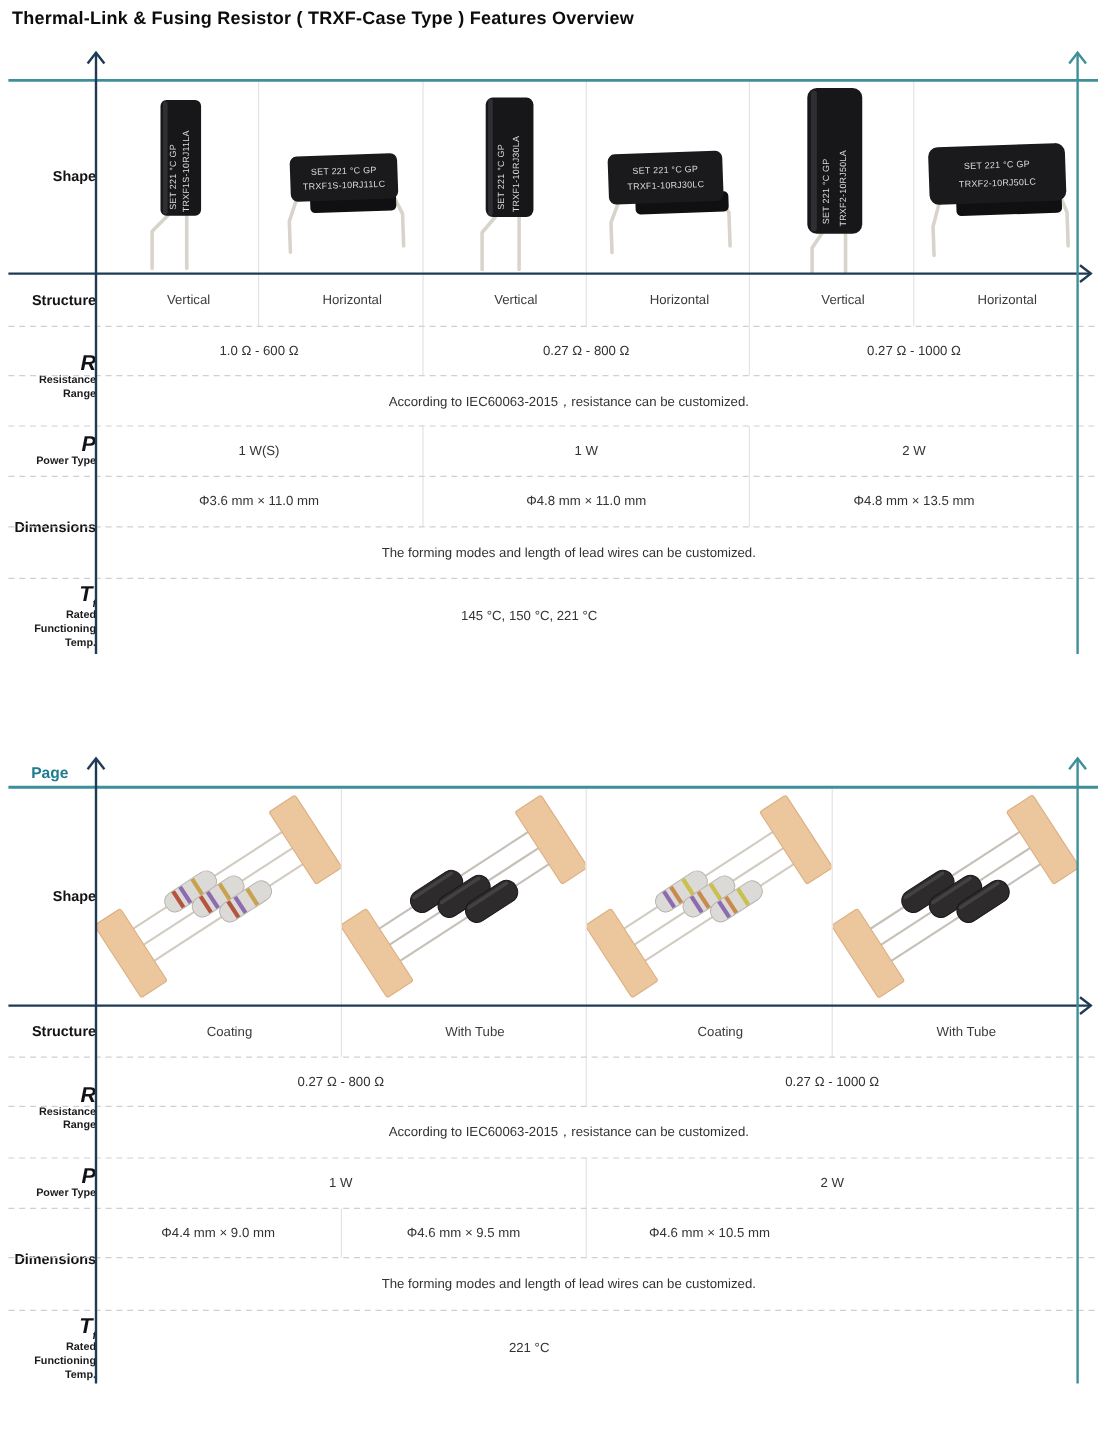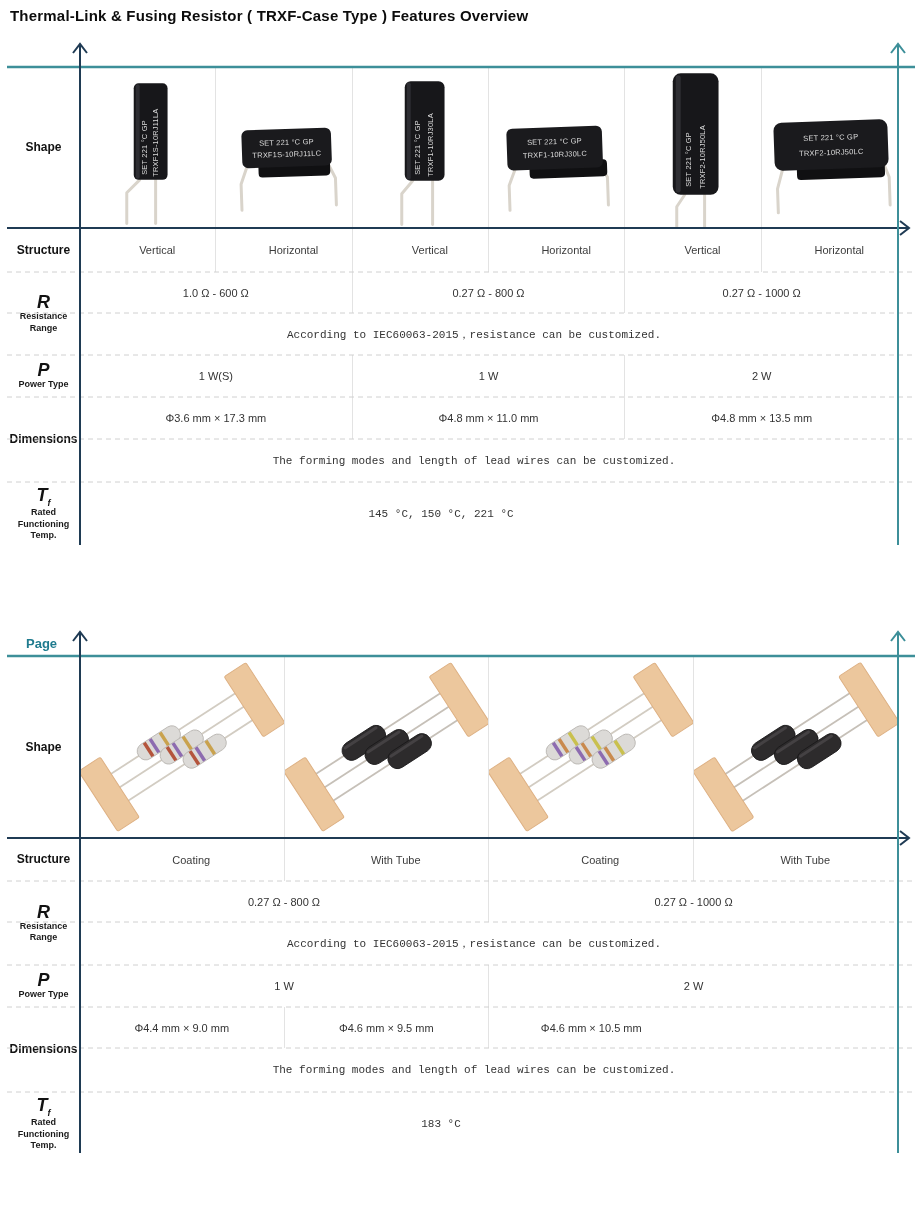--- a/index.html
+++ b/index.html
@@ -16,28 +16,28 @@
   .grid { position:absolute; left:7px; width:891px; display:grid; }
   .case-grid  { top:67px;  grid-template-columns:73px repeat(6,1fr); grid-template-rows:161px 44px 41px 42px 42px 42px 43px 63px; }
   .axial-grid { top:656px; grid-template-columns:73px repeat(4,1fr); grid-template-rows:182px 43px 41px 43px 42px 41px 44px 63px; }
 
   .cell { display:flex; align-items:center; justify-content:center; font-size:11px; color:#333; text-align:center; }
   .br { border-right:1px solid #e3e3e3; }
   .shape { padding:0; overflow:hidden; }
   .shape svg { display:block; width:100%; height:100%; }
   .structure-val { color:#3c3c3c;margin-left:19px; }
 
-  .label { flex-direction:column; line-height:1.2; }
+  .label { flex-direction:column; line-height:1.2;align-items:flex-end; }
   .label-main { font-size:12px; font-weight:bold; color:#121212; }
   .sym { font-size:18px; font-weight:bold; font-style:italic; color:#121212; line-height:1; }
   .sym .sub { font-size:9px; font-style:italic; font-weight:bold; vertical-align:sub; }
   .sublabel { font-size:9px; font-weight:bold; color:#1a1a1a; line-height:1.25; }
 
   .span2 { grid-column:span 2; }
-  .full  { grid-column:2 / -1;font-family:Liberation Mono, monospace; }
+  .full  { grid-column:2 / -1; }
   .rspan2{ grid-row:span 2; }
   .note  { padding-right:30px; }
   .tempv { padding-right:96px; }
 
   .axes { position:absolute; left:0; top:0; width:921px; height:1206px; pointer-events:none; z-index:5; }
   .axes .teal { stroke:var(--axis-teal,#3d8f99); }
   .axes .navy { stroke:var(--axis-navy,#1f3b54); }
   .axes .dash { stroke:#d0d0d0; stroke-width:1; stroke-dasharray:5 4; }
 
   .mark { fill:#dcdcdc; font-size:7.5px; letter-spacing:.2px; font-family:"Liberation Sans","DejaVu Sans",sans-serif; }
@@ -152,21 +152,21 @@
       <span class="sym">P</span>
       <span class="sublabel">Power Type</span>
     </div>
     <div class="cell span2 br">1 W(S)</div>
     <div class="cell span2 br">1 W</div>
     <div class="cell span2">2 W</div>
 
     <div class="cell label rspan2">
       <span class="label-main">Dimensions</span>
     </div>
-    <div class="cell span2 br">Φ3.6 mm × 17.3 mm</div>
+    <div class="cell span2 br">Φ3.6 mm × 11.0 mm</div>
     <div class="cell span2 br">Φ4.8 mm × 11.0 mm</div>
     <div class="cell span2">Φ4.8 mm × 13.5 mm</div>
     <div class="cell full note">The forming modes and length of lead wires can be customized.</div>
 
     <div class="cell label">
       <span class="sym"><span>T</span><span class="sub">f</span></span>
       <span class="sublabel">Rated</span>
       <span class="sublabel">Functioning</span>
       <span class="sublabel">Temp.</span>
     </div>
@@ -318,21 +318,21 @@
     <div class="cell br">Φ4.6 mm × 9.5 mm</div>
     <div class="cell">Φ4.6 mm × 10.5 mm</div>
     <div class="cell full note">The forming modes and length of lead wires can be customized.</div>
 
     <div class="cell label">
       <span class="sym"><span>T</span><span class="sub">f</span></span>
       <span class="sublabel">Rated</span>
       <span class="sublabel">Functioning</span>
       <span class="sublabel">Temp.</span>
     </div>
-    <div class="cell full tempv">183 °C</div>
+    <div class="cell full tempv">221 °C</div>
   </div>
 
   <svg class="axes" viewBox="0 0 921 1206">
 
     <g>
       <line class="dash" x1="7" y1="272" x2="915" y2="272"></line>
       <line class="dash" x1="7" y1="313" x2="915" y2="313"></line>
       <line class="dash" x1="7" y1="355" x2="915" y2="355"></line>
       <line class="dash" x1="7" y1="397" x2="915" y2="397"></line>
       <line class="dash" x1="7" y1="439" x2="915" y2="439"></line>

